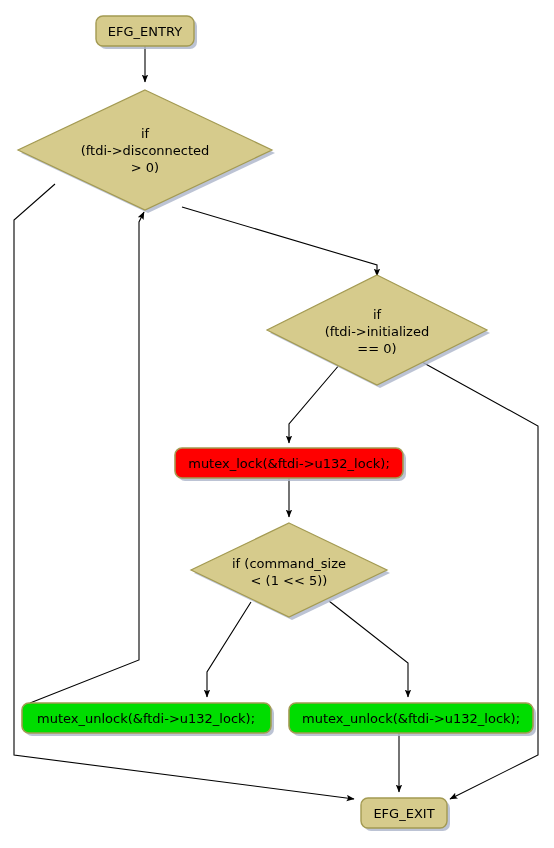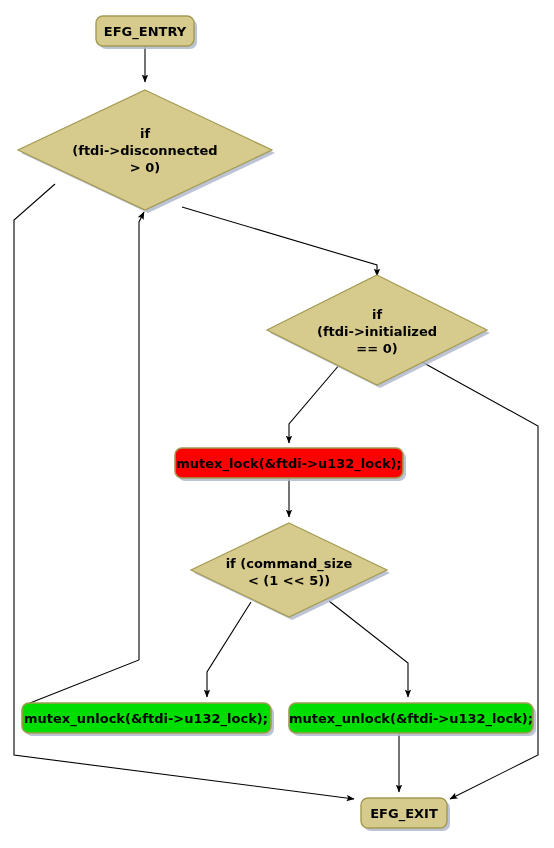--- a/index.html
+++ b/index.html
@@ -12,21 +12,20 @@
     width: 554px;
     height: 848px;
     font-family: "DejaVu Sans", sans-serif;
     overflow: hidden;
   }
   #diagram-root {
     position: relative;
     width: 554px;
     height: 848px;
     background: #ffffff;
-    font-weight: bold;
   }
   svg#flow {
     display: block;
     width: 554px;
     height: 848px;
   }
   .node-label {
     font-family: "DejaVu Sans", sans-serif;
     font-size: 13px;
     fill: #000000;

